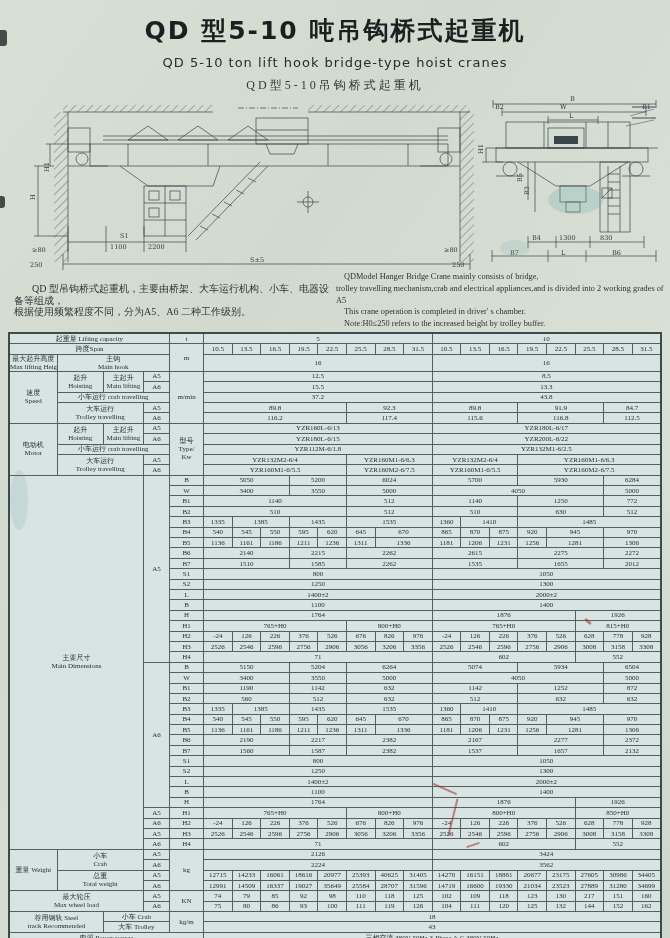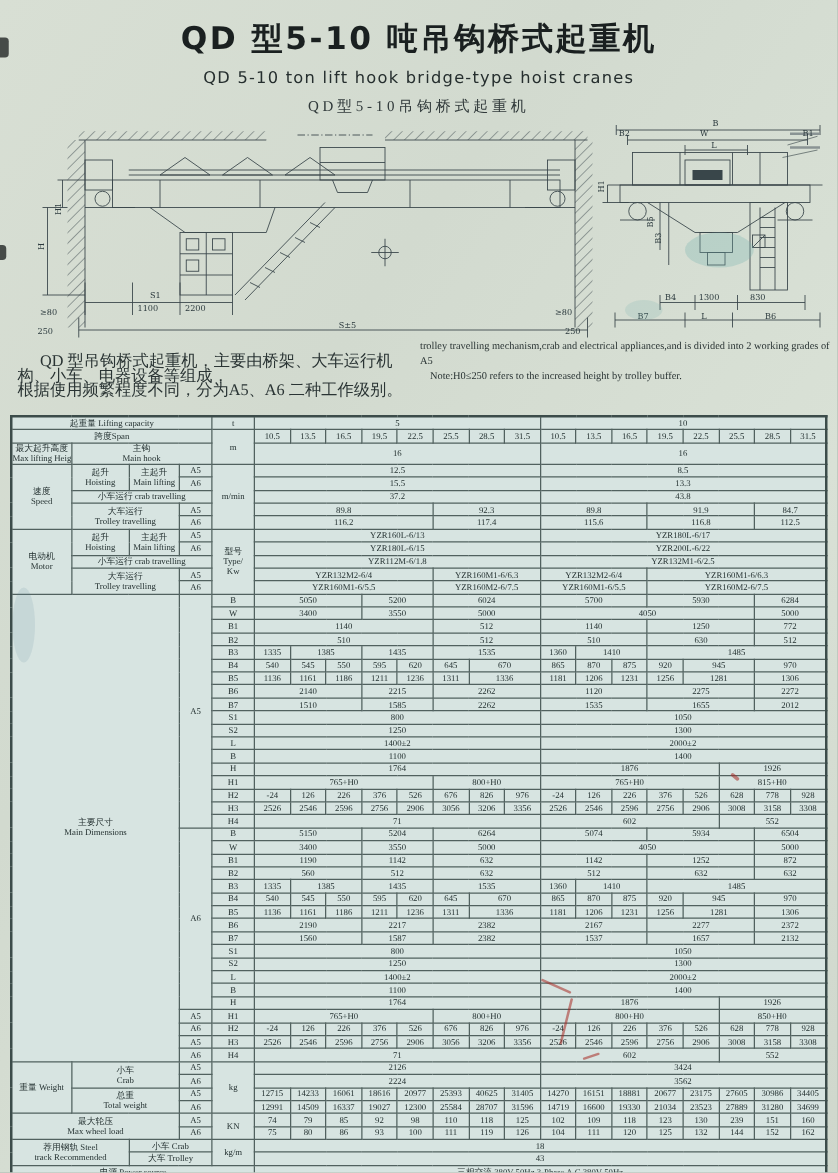--- a/index.html
+++ b/index.html
@@ -10,21 +10,21 @@
   .title{top:14px;left:0;width:100%;text-align:center;font-size:25px;font-weight:bold;
     font-family:"DejaVu Sans",sans-serif;letter-spacing:2px;color:#1a2020;}
   .sub-en{top:55px;left:0;width:100%;text-align:center;font-size:13px;letter-spacing:1px;
     font-family:"DejaVu Sans",sans-serif;color:#252e2e;}
   .sub-zh{top:77px;left:0;width:100%;text-align:center;font-size:12px;letter-spacing:3px;color:#30393a;}
   .drawing{left:8px;top:96px;width:654px;height:182px;}
   .drawing svg{position:absolute;left:0;top:0;}
   .dlab{position:absolute;font-size:6.5px;line-height:7px;color:#2c3a3e;white-space:nowrap;
     font-family:"DejaVu Serif",serif;}
   .rot{transform:rotate(-90deg);transform-origin:left top;}
-  .notes-zh{left:14px;top:283px;width:320px;font-size:13px;line-height:11.5px;color:#2a3434;}
+  .notes-zh{left:14px;top:283px;width:320px;font-size:10px;line-height:11.5px;color:#2a3434;}
   .notes-en{left:336px;top:271px;width:330px;font-size:8.3px;line-height:11.8px;color:#2a3434;}
   .indent{text-indent:18px;}
   .indent-sm{text-indent:8px;}
   #spec-table{position:absolute;left:8px;top:332px;width:654px;border-collapse:collapse;
     table-layout:fixed;background:#d7e4e1;border:2px solid #3c4c4a;}
   #spec-table td{border:1px solid #51615f;height:9.4px;padding:0;text-align:center;
     font-size:7px;line-height:8px;color:#1f2c2c;overflow:hidden;white-space:nowrap;}
   td.lab{font-size:7px;line-height:7.5px;white-space:normal;}
   td.big{font-size:8px;line-height:10px;}
   td.tiny{font-size:5.4px;line-height:5.8px;white-space:normal;color:#2c3838;margin-top:44px;}
@@ -185,21 +185,21 @@
         <line x1="622" y1="20" x2="646" y2="13" stroke-width="0.5"></line>
         <line x1="618" y1="30" x2="646" y2="24" stroke-width="0.5"></line>
         <rect x="624" y="10" width="24" height="2" fill="#8a9494" stroke="none"></rect>
         <rect x="624" y="21" width="24" height="2" fill="#8a9494" stroke="none"></rect>
       </g>
     </svg>
     <div id="dlabels">
         <span class="dlab" style="left: 112px; top: 137px;">S1</span>
         <span class="dlab" style="left: 102px; top: 148px;">1100</span>
         <span class="dlab" style="left: 140px; top: 148px;">2200</span>
-        <span class="dlab" style="left: 263px; top: 161px;">S±5</span>
+        <span class="dlab" style="left: 242px; top: 161px;">S±5</span>
         <span class="dlab" style="left: 24px; top: 151px;">≥80</span>
         <span class="dlab" style="left: 22px; top: 166px;">250</span>
         <span class="dlab" style="left: 436px; top: 151px;">≥80</span>
         <span class="dlab" style="left: 444px; top: 166px;">250</span>
         <span class="dlab rot" style="left: 22px; top: 104px;">H</span>
         <span class="dlab rot" style="left: 36px; top: 76px;">H1</span>
         <span class="dlab" style="left: 562px; top: 0px;">B</span>
         <span class="dlab" style="left: 487px; top: 8px;">B2</span>
         <span class="dlab" style="left: 552px; top: 8px;">W</span>
         <span class="dlab" style="left: 634px; top: 8px;">B1</span>
@@ -215,21 +215,23 @@
         <span class="dlab" style="left: 604px; top: 154px;">B6</span>
       </div>
   </div>
 
   <div class="abs notes-zh">
     <div class="indent">QD 型吊钩桥式起重机，主要由桥架、大车运行机构、小车、电器设备等组成，</div>
     <div>根据使用频繁程度不同，分为A5、A6 二种工作级别。</div>
   </div>
 
   <div class="abs notes-en">
+    <div class="indent-sm">QDModel Hanger Bridge Crane mainly consists of bridge,</div>
     <div>trolley travelling mechanism,crab and electrical appliances,and is divided into 2 working grades of A5</div>
+    <div class="indent-sm">This crane operation is completed in driver' s chamber.</div>
     <div class="indent-sm">Note:H0≤250 refers to the increased height by trolley buffer.</div>
   </div>
 
   <table id="spec-table">
     <colgroup id="cg">
         <col style="width: 48px;">
         <col style="width: 46px;">
         <col style="width: 40px;">
         <col style="width: 26px;">
         <col style="width: 34px;">
@@ -428,21 +430,21 @@
           <td class="v">1231</td>
           <td class="v">1256</td>
           <td colspan="2" class="v">1281</td>
           <td colspan="2" class="v">1306</td>
         </tr>
         <tr>
           <td class="dim">B6</td>
           <td colspan="3" class="v">2140</td>
           <td colspan="2" class="v">2215</td>
           <td colspan="3" class="v">2262</td>
-          <td colspan="3" class="v">1120</td>
+          <td colspan="3" class="v">2615</td>
           <td colspan="3" class="v">2275</td>
           <td colspan="2" class="v">2272</td>
         </tr>
         <tr>
           <td class="dim">B7</td>
           <td colspan="3" class="v">1510</td>
           <td colspan="2" class="v">1585</td>
           <td colspan="3" class="v">2262</td>
           <td colspan="3" class="v">1535</td>
           <td colspan="3" class="v">1655</td>
@@ -734,21 +736,21 @@
           <td class="v">27605</td>
           <td class="v">30986</td>
           <td class="v">34405</td>
         </tr>
         <tr>
           <td class="tag">A6</td>
           <td class="v">12991</td>
           <td class="v">14509</td>
           <td class="v">16337</td>
           <td class="v">19027</td>
-          <td class="v">12300</td>
+          <td class="v">35649</td>
           <td class="v">25584</td>
           <td class="v">28707</td>
           <td class="v">31596</td>
           <td class="v">14719</td>
           <td class="v">16600</td>
           <td class="v">19330</td>
           <td class="v">21034</td>
           <td class="v">23523</td>
           <td class="v">27889</td>
           <td class="v">31280</td>
@@ -764,21 +766,21 @@
           <td class="v">92</td>
           <td class="v">98</td>
           <td class="v">110</td>
           <td class="v">118</td>
           <td class="v">125</td>
           <td class="v">102</td>
           <td class="v">109</td>
           <td class="v">118</td>
           <td class="v">123</td>
           <td class="v">130</td>
-          <td class="v">239</td>
+          <td class="v">217</td>
           <td class="v">151</td>
           <td class="v">160</td>
         </tr>
         <tr>
           <td class="tag">A6</td>
           <td class="v">75</td>
           <td class="v">80</td>
           <td class="v">86</td>
           <td class="v">93</td>
           <td class="v">100</td>

